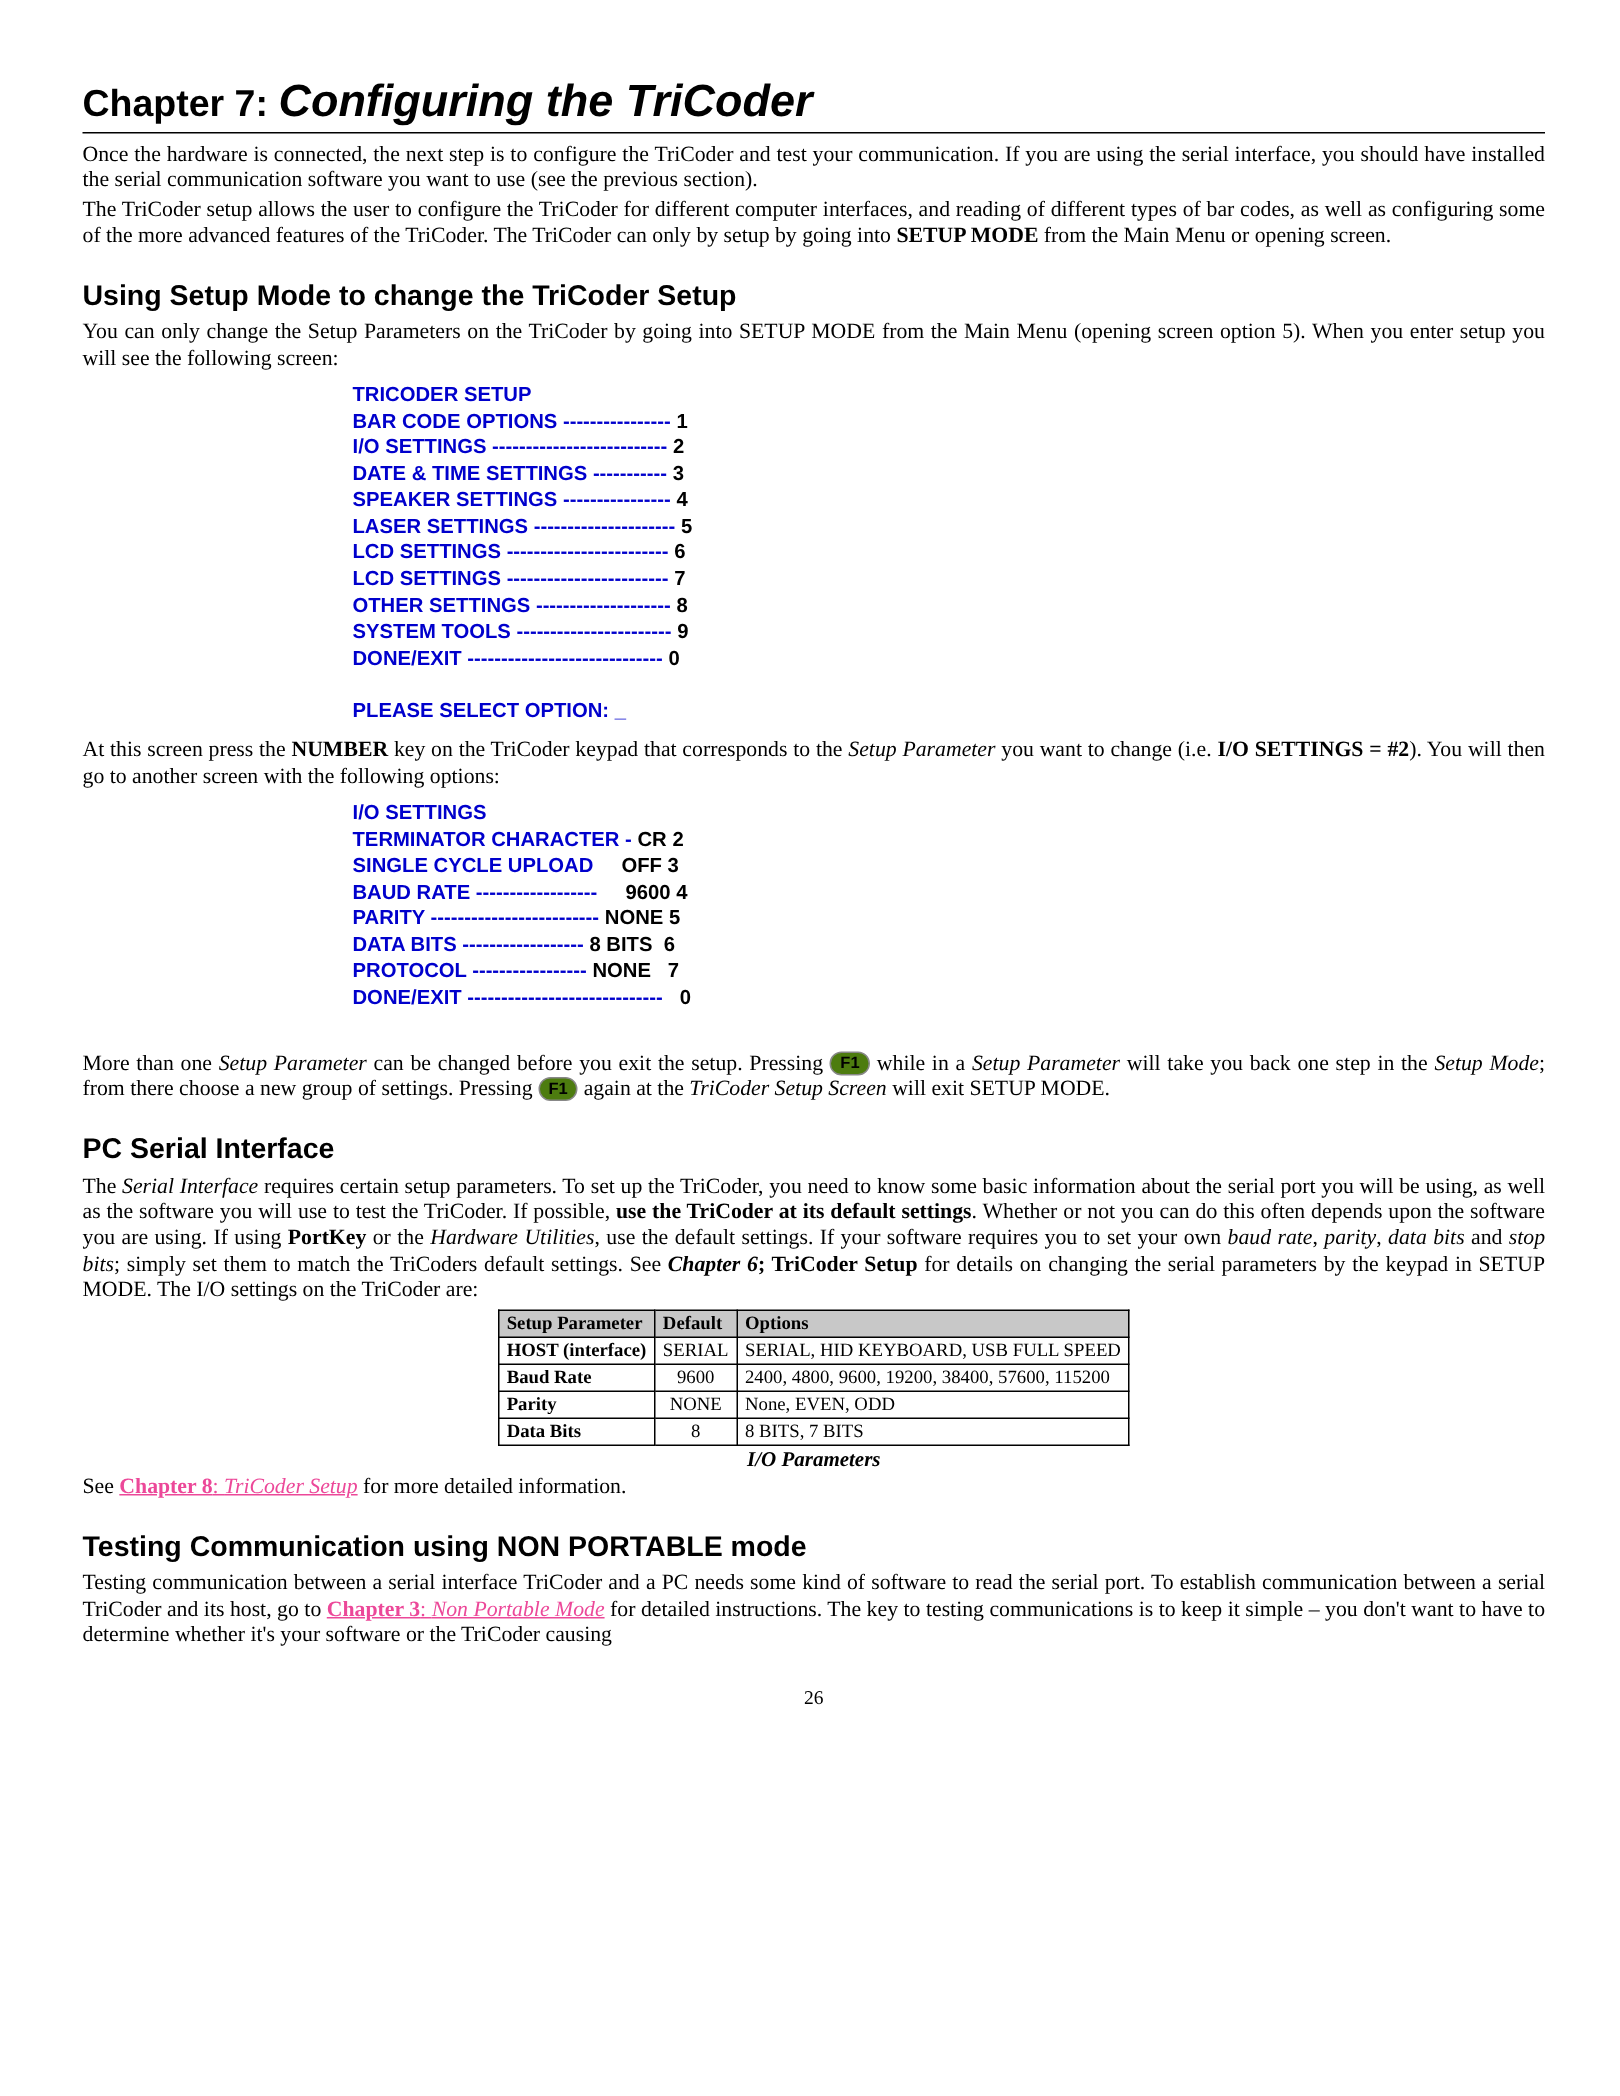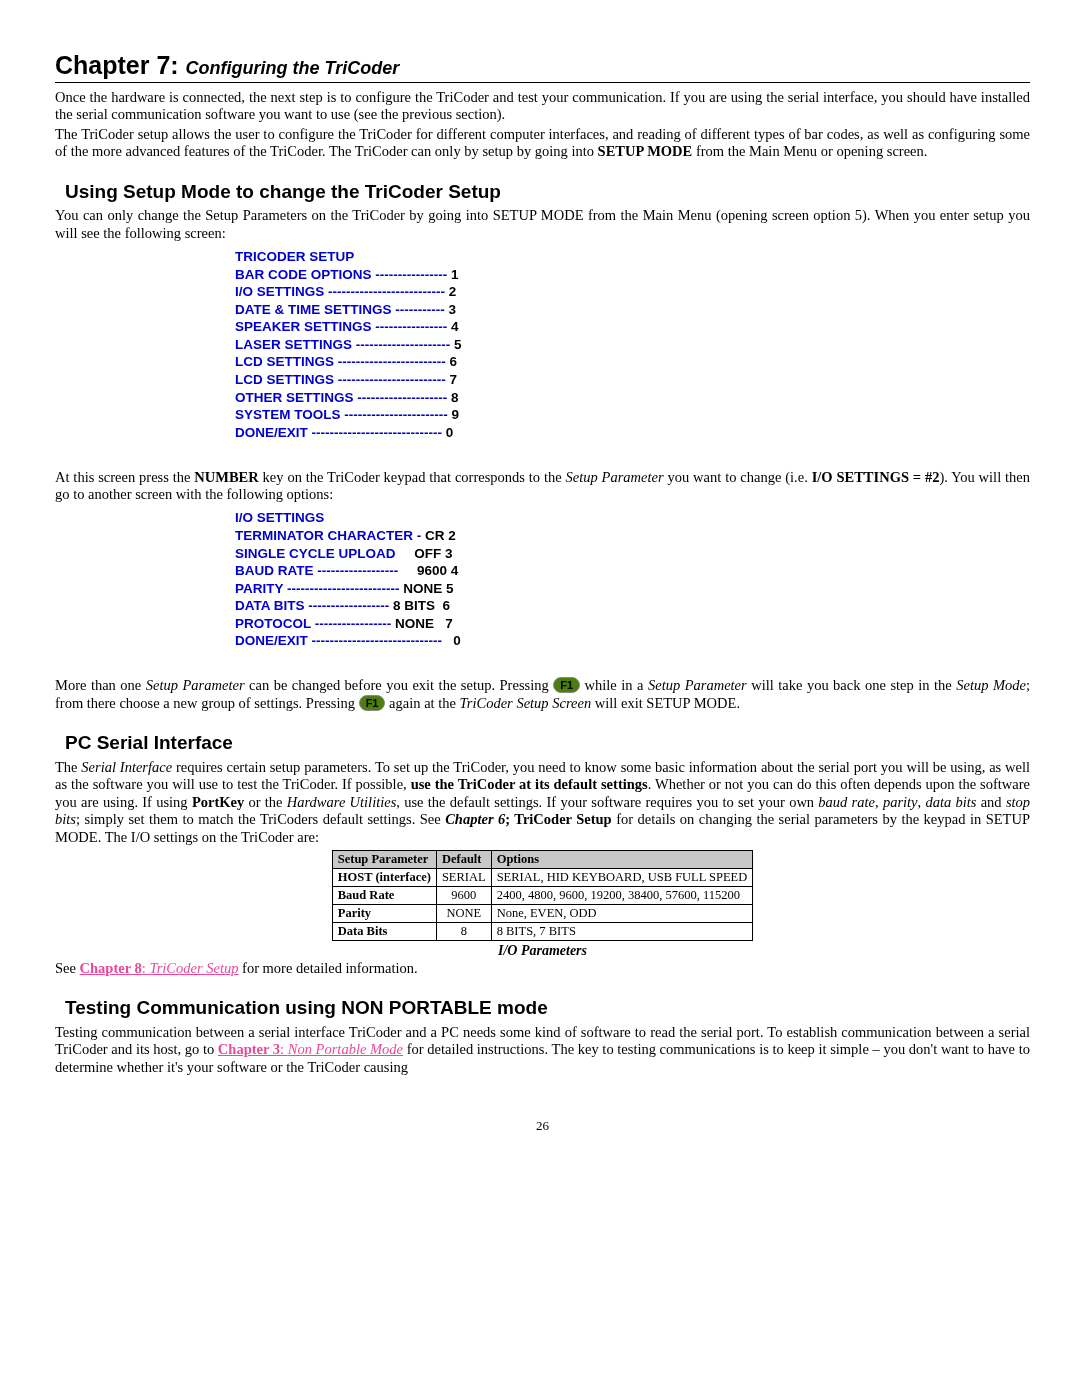--- a/index.html
+++ b/index.html
@@ -16,31 +16,31 @@
   .chap-title {
     font-family: Arial, Helvetica, sans-serif;
     font-weight: bold;
     font-size: 25px;
     border-bottom: 1.5px solid #000;
     padding-bottom: 2px;
     margin-bottom: 6px;
   }
   .chap-title .sub {
     font-style: italic;
-    font-size: 18px;
+    font-size: 30px;
   }
   .para {
     text-align: justify;
     margin: 0 0 2px 0;
   }
   h2 {
     font-family: Arial, Helvetica, sans-serif;
     font-size: 19px;
     font-weight: bold;
-    margin: 20px 0 4px 10px;
+    margin: 20px 0 4px 0;
   }
   .menu {
     margin-left: 180px;
     font-family: Arial, Helvetica, sans-serif;
     font-weight: bold;
     font-size: 13.5px;
     color: #0000cc;
     line-height: 1.3;
     white-space: nowrap;
     margin-top: 6px;
@@ -86,21 +86,21 @@
   }
   .link {
     color: #ec4899;
     text-decoration: underline;
   }
   .link .b { font-weight: bold; font-style: normal; }
   .link .i { font-style: italic; }
   .pagenum {
     text-align: center;
     font-size: 13px;
-    margin-top: 42px;
+    margin-top: 24px;
   }
 </style>
 </head>
 <body>
 
 <div class="chap-title">
   <span>Chapter 7:</span>
   <span class="sub">Configuring the TriCoder</span>
 </div>
 
@@ -118,20 +118,21 @@
   <div><span>I/O SETTINGS --------------------------</span> <span class="black">2</span></div>
   <div><span>DATE &amp; TIME SETTINGS -----------</span> <span class="black">3</span></div>
   <div><span>SPEAKER SETTINGS ----------------</span> <span class="black">4</span></div>
   <div><span>LASER SETTINGS ---------------------</span> <span class="black">5</span></div>
   <div><span>LCD SETTINGS ------------------------</span> <span class="black">6</span></div>
   <div><span>LCD SETTINGS ------------------------</span> <span class="black">7</span></div>
   <div><span>OTHER SETTINGS --------------------</span> <span class="black">8</span></div>
   <div><span>SYSTEM TOOLS -----------------------</span> <span class="black">9</span></div>
   <div><span>DONE/EXIT -----------------------------</span> <span class="black">0</span></div>
   <br>
+  <div>PLEASE SELECT OPTION:  _</div>
 </div>
 
 <p class="para after-menu">
   <span>At this screen press the </span><b>NUMBER</b><span> key on the TriCoder keypad that corresponds to the </span><i>Setup Parameter</i><span> you want to change (i.e. </span><b>I/O SETTINGS = #2</b><span>).  You will then go to another screen with the following options:</span>
 </p>
 
 <div class="menu">
   <div>I/O SETTINGS</div>
   <div><span>TERMINATOR CHARACTER - </span><span class="black">CR</span> <span class="black">2</span></div>
   <div><span>SINGLE CYCLE UPLOAD</span>&nbsp;&nbsp;&nbsp;&nbsp;&nbsp;<span class="black">OFF</span>&nbsp;<span class="black">3</span></div>

